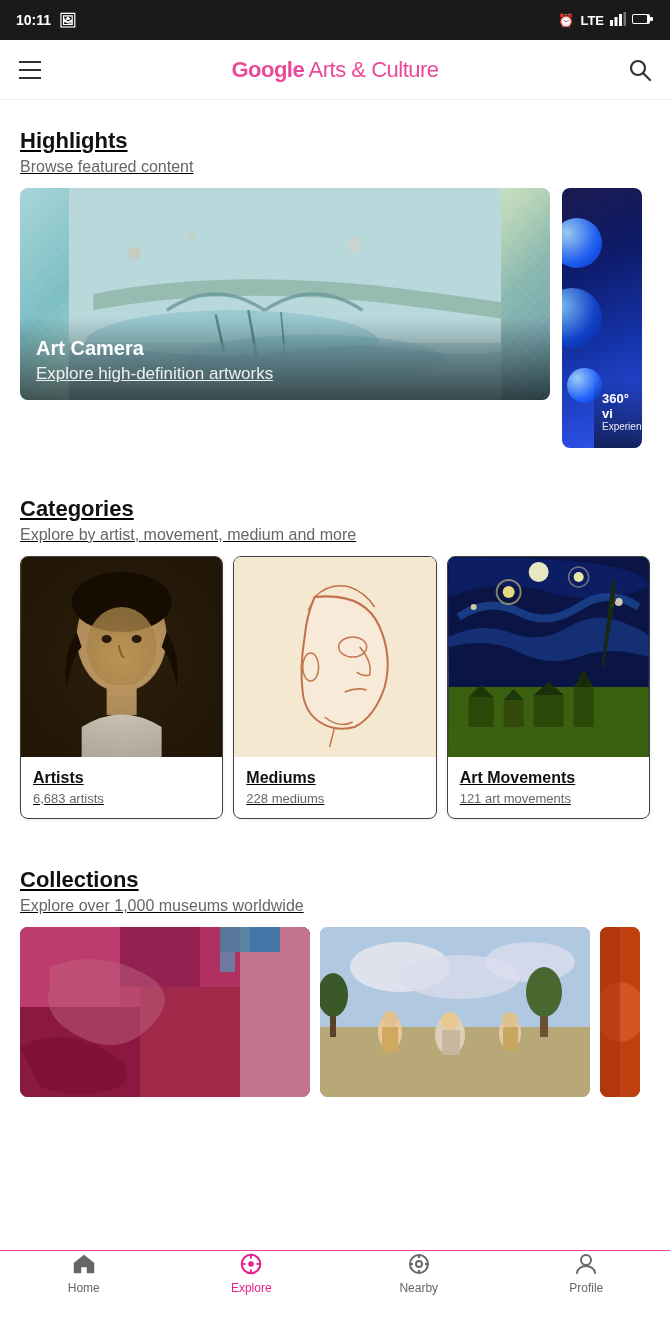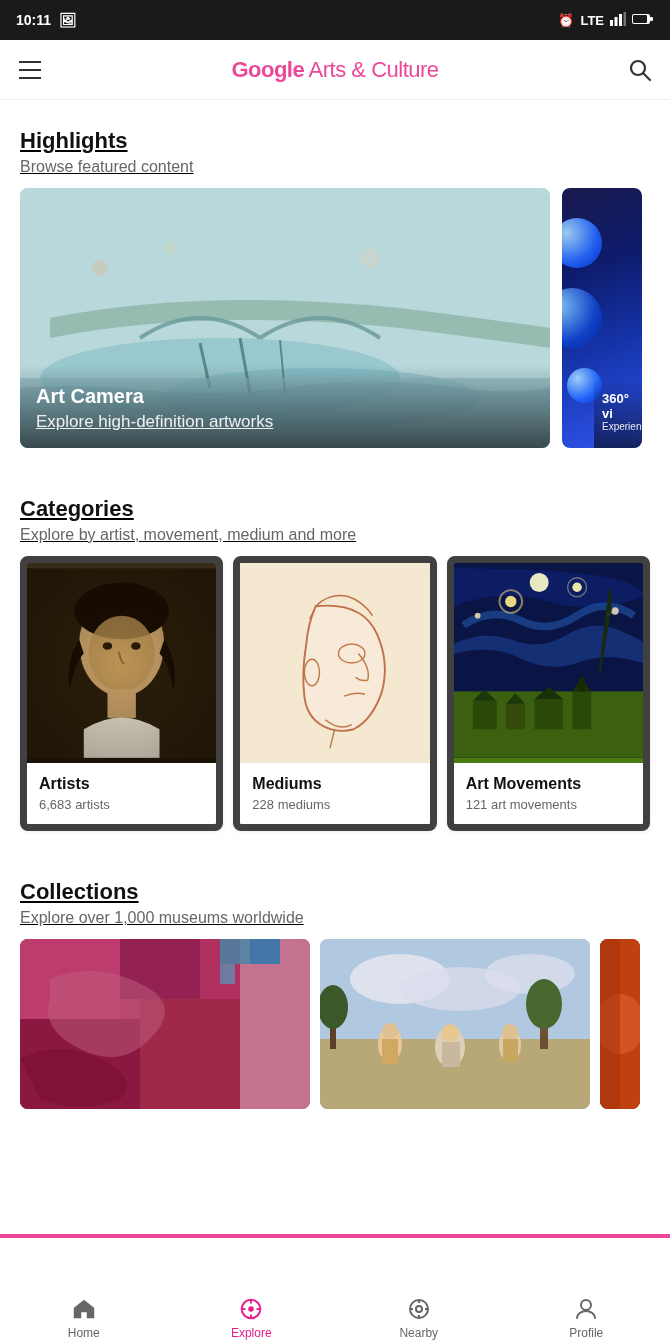--- a/index.html
+++ b/index.html
@@ -93,21 +93,21 @@
     }
     .highlight-card {
       flex-shrink: 0;
       border-radius: 8px;
       overflow: hidden;
       position: relative;
       cursor: pointer;
     }
     .highlight-card-large {
       width: 530px;
-      height: 260px;
+      height: 212px;
     }
     .highlight-card-small {
       width: 80px;
       height: 260px;
     }
     .highlight-overlay {
       position: absolute;
       bottom: 0;
       left: 0;
       right: 0;
@@ -170,23 +170,24 @@
     .categories-grid {
       display: flex;
       gap: 10px;
       padding: 0 20px 20px;
       overflow-x: hidden;
     }
     .category-card {
       flex: 1;
       border-radius: 8px;
       overflow: hidden;
-      border: 7px solid #404040;
+      border: 1px solid #404040;
       cursor: pointer;
       box-shadow: 0 1px 4px rgba(0,0,0,0.08);
+      text-decoration: underline;
     }
     .category-info {
       padding: 12px;
     }
     .category-name {
       font-size: 16px;
       font-weight: 600;
       color: #111;
       margin-bottom: 4px;
     }
@@ -245,25 +246,25 @@
     .collection-orange {
       background: linear-gradient(135deg, #c84010 0%, #a03008 50%, #802000 100%);
     }
 
     
     .bottom-nav {
       position: fixed;
       bottom: 0;
       left: 0;
       width: 670px;
-      height: 106px;
+      height: 90px;
       background: #fff;
-      border-top: 4px solid #ec4899;
-      display: flex;
-      align-items: flex-end;
+      border-top: 1px solid #ec4899;
+      display: flex;
+      align-items: flex-start;
       justify-content: space-around;
     }
     .nav-item {
       display: flex;
       flex-direction: column;
       align-items: center;
       gap: 4px;
       cursor: pointer;
       flex: 1;
     }

